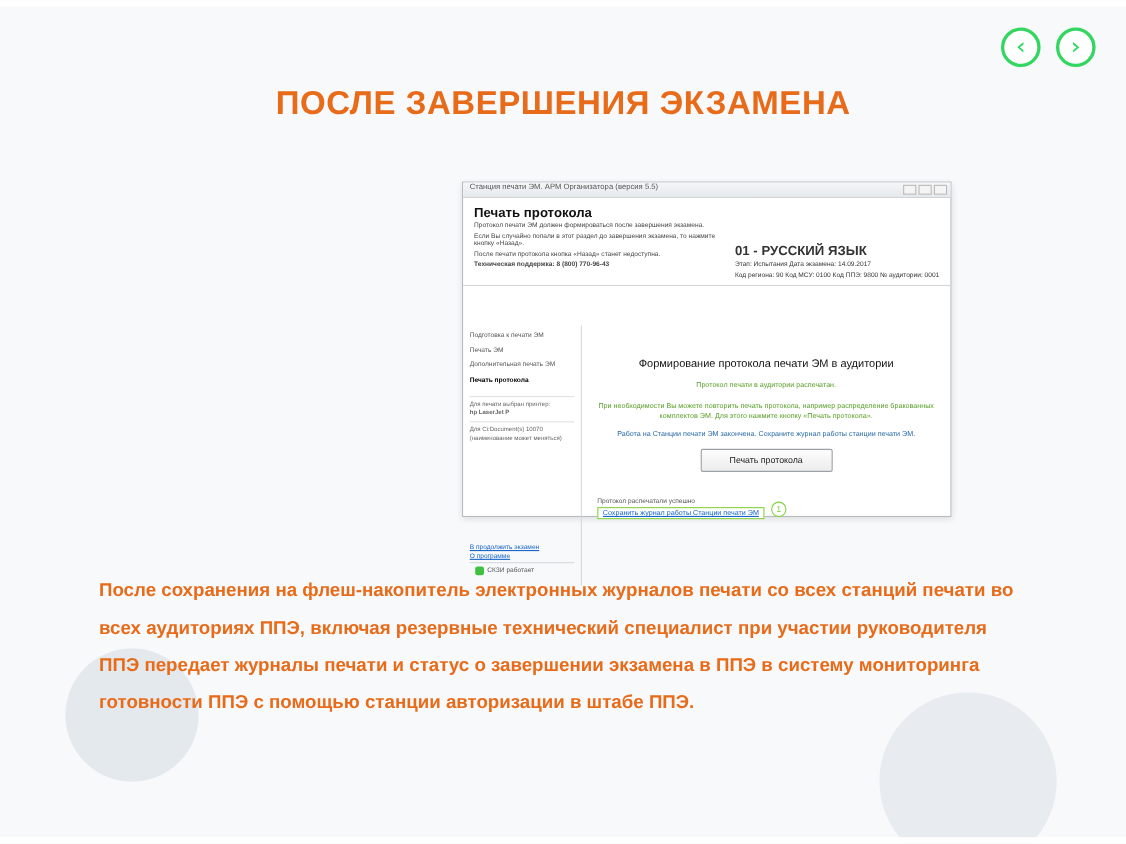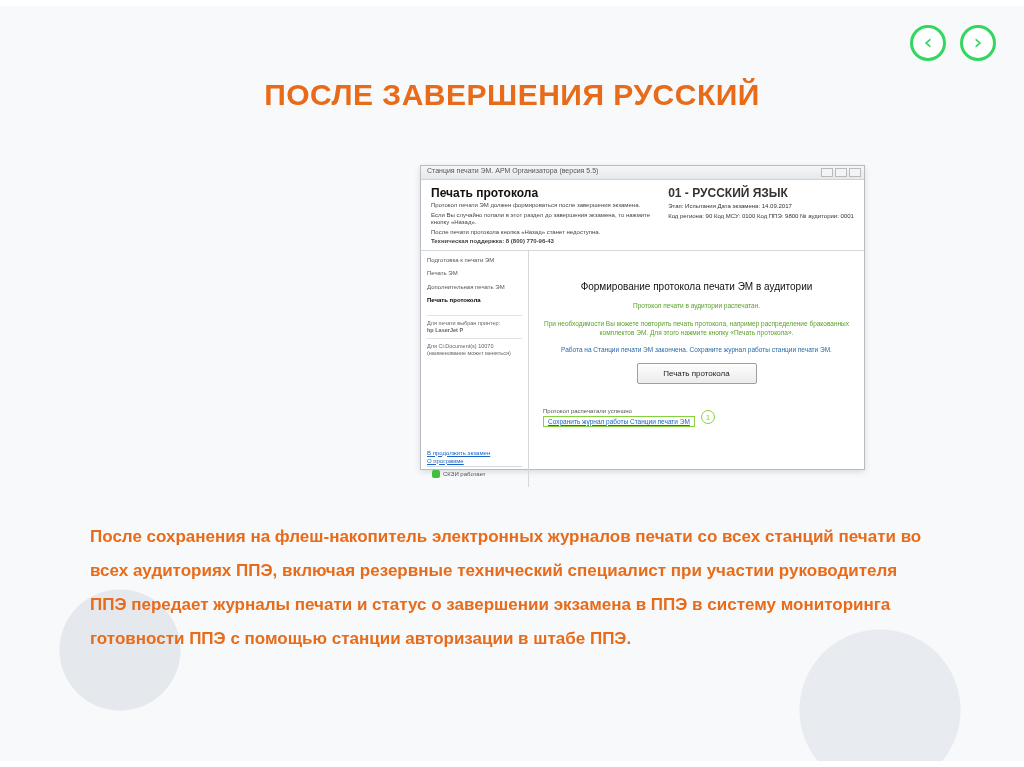--- a/index.html
+++ b/index.html
@@ -45,24 +45,24 @@
   .ss-titlebar { height:14px; background:linear-gradient(#f4f6f8,#e6e9ec); border-bottom:1px solid #cfd3d7; position:relative; }
   .ss-titlebar .cap { position:absolute; left:6px; top:1px; font-size:7px; color:#555; }
   .ss-winbtns { position:absolute; right:3px; top:2px; display:flex; gap:2px; }
   .ss-winbtns div { width:12px; height:9px; border:1px solid #bbb; background:#f4f4f4; }
 
   .ss-header { display:flex; padding:6px 10px 4px; border-bottom:1px solid #d5d8db; }
   .ss-header-left { flex:1.1; }
   .ss-header-right { flex:0.9; text-align:left; padding-left:10px; }
   .ss-header h1 { font-size:12px; font-weight:bold; color:#111; }
   .ss-header .sub { font-size:6px; color:#444; line-height:1.25; margin-top:2px; }
-  .ss-header-right h2 { font-size:12px; font-weight:bold; }
+  .ss-header-right h2 { font-size:12px; font-weight:bold;margin-top:35px; }
   .ss-header-right .meta { font-size:6px; color:#333; margin-top:2px; line-height:1.35; }
 
-  .ss-body { display:flex; height:236px; }
+  .ss-body { display:flex; height:236px;margin-top:36px; }
   .ss-side { width:108px; border-right:1px solid #d5d8db; padding:6px 6px; font-size:6px; color:#555; display:flex; flex-direction:column; }
   .ss-side .step { margin-bottom:6px; line-height:1.25; }
   .ss-side .step.active { font-weight:bold; color:#000; }
   .ss-side .sep { border-top:1px solid #e0e2e5; margin:4px 0; }
   .ss-side .printer { font-size:5.5px; color:#666; line-height:1.3; }
   .ss-side .spacer { flex:1; }
   .ss-side .link { color:#1864c7; text-decoration:underline; font-size:6px; margin-bottom:2px; }
   .ss-status { display:flex; align-items:center; gap:3px; border-top:1px solid #d5d8db; padding:3px 5px; font-size:6px; }
   .ss-status .dot { width:8px; height:8px; background:#40c040; border-radius:2px; }
 
@@ -102,21 +102,21 @@
           <path d="M13 4 L6 10 L13 16 L13 13 L9 10 L13 7 Z"></path>
         </svg>
     </div>
     <div class="nav-btn">
       <svg viewBox="0 0 20 20">
           <path d="M7 4 L14 10 L7 16 L7 13 L11 10 L7 7 Z"></path>
         </svg>
     </div>
   </div>
 
-  <div class="title">ПОСЛЕ ЗАВЕРШЕНИЯ РУССКИЙ</div>
+  <div class="title">ПОСЛЕ ЗАВЕРШЕНИЯ ЭКЗАМЕНА</div>
 
 
   <div class="screenshot">
     <div class="ss-titlebar">
       <span class="cap">Станция печати ЭМ. АРМ Организатора (версия 5.5)</span>
       <div class="ss-winbtns">
         <div></div>
         <div></div>
         <div></div>
       </div>

